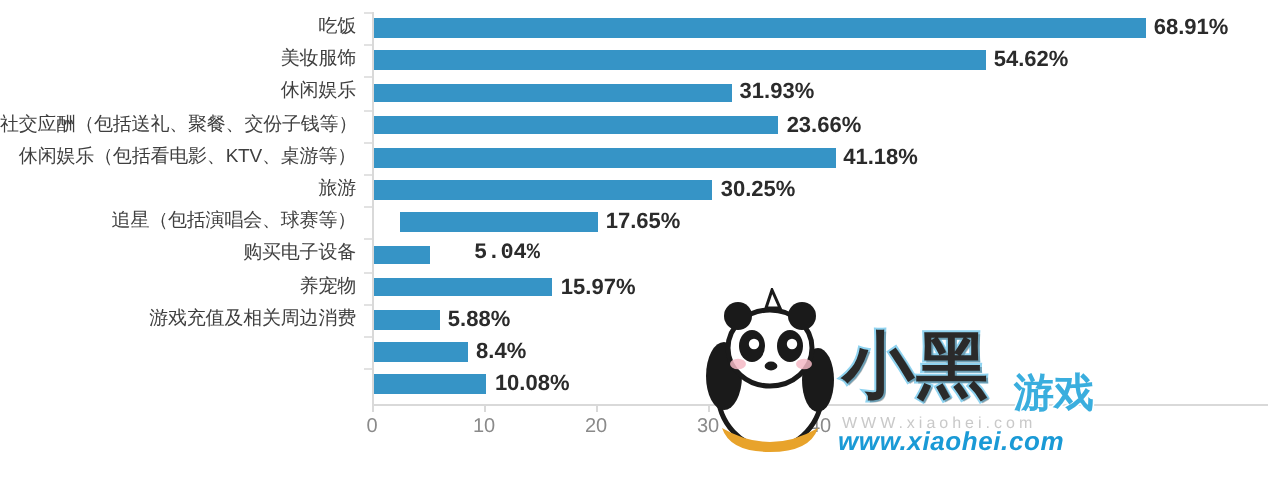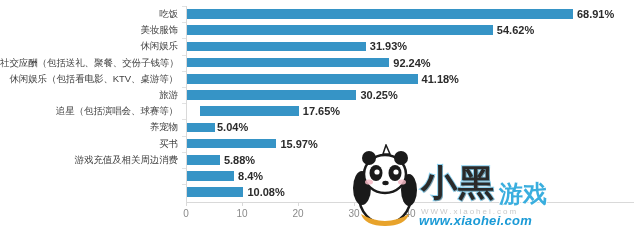--- a/index.html
+++ b/index.html
@@ -127,43 +127,43 @@
     color:#2a2a2a;
     letter-spacing:1px;
     white-space:nowrap;
     -webkit-text-stroke:2px #8fd3f0;
     paint-order:stroke fill;
     text-shadow:1px 1px 0 rgba(0,0,0,.25);
   }
   .wm-sub{
     position:absolute;
     right:2px;bottom:22px;
-    font-size:24px;
+    font-size:20px;
     font-weight:bold;
     color:#3aaede;
     -webkit-text-stroke:1.5px #ffffff;
     paint-order:stroke fill;
     white-space:nowrap;
   }
 </style>
 </head>
 <body>
 
 <div id="chart-root">
 
   <div class="cat-labels">
       <div class="cat-label">吃饭</div>
       <div class="cat-label">美妆服饰</div>
       <div class="cat-label">休闲娱乐</div>
       <div class="cat-label">社交应酬（包括送礼、聚餐、交份子钱等）</div>
       <div class="cat-label">休闲娱乐（包括看电影、KTV、桌游等）</div>
       <div class="cat-label">旅游</div>
       <div class="cat-label">追星（包括演唱会、球赛等）</div>
+      <div class="cat-label">购买电子设备</div>
       <div class="cat-label">养宠物</div>
-      <div class="cat-label">买书</div>
       <div class="cat-label">游戏充值及相关周边消费</div>
     </div>
 
   <div class="plot">
     <div class="axis-y"></div>
     <div class="axis-x"></div>
     <div class="bars">
         <div class="row" style="top: 0px; width: 448px;">
           <div class="bar" style="width: 385.896px; background: rgb(54, 148, 198);"></div>
           <div class="bar-value" style="left: 390.896px;">68.91%</div>
@@ -171,37 +171,37 @@
         <div class="row" style="top: 16.2px; width: 448px;">
           <div class="bar" style="width: 305.872px; background: rgb(54, 148, 198);"></div>
           <div class="bar-value" style="left: 310.872px;">54.62%</div>
         </div>
         <div class="row" style="top: 32.4px; width: 448px;">
           <div class="bar" style="width: 178.808px; background: rgb(54, 148, 198);"></div>
           <div class="bar-value" style="left: 183.808px;">31.93%</div>
         </div>
         <div class="row" style="top: 48.6px; width: 448px;">
           <div class="bar" style="width: 202.328px; background: rgb(54, 148, 198);"></div>
-          <div class="bar-value" style="left: 207.328px;">92.24%</div>
+          <div class="bar-value" style="left: 207.328px;">23.66%</div>
         </div>
         <div class="row" style="top: 64.8px; width: 448px;">
           <div class="bar" style="width: 230.608px; background: rgb(54, 148, 198);"></div>
           <div class="bar-value" style="left: 235.608px;">41.18%</div>
         </div>
         <div class="row" style="top: 81px; width: 448px;">
           <div class="bar" style="width: 169.4px; background: rgb(54, 148, 198);"></div>
           <div class="bar-value" style="left: 174.4px;">30.25%</div>
         </div>
         <div class="row" style="top: 97.2px; width: 448px; margin-left: 13px;">
           <div class="bar" style="width: 98.84px; background: rgb(54, 148, 198);"></div>
           <div class="bar-value" style="left: 103.84px;">17.65%</div>
         </div>
         <div class="row" style="top: 113.4px; width: 448px;">
           <div class="bar" style="width: 28.224px; background: rgb(54, 148, 198);"></div>
-          <div class="bar-value" style="left: 31px;">5.04%</div>
+          <div class="bar-value" style="left: 51px; font-family: Liberation Mono, monospace;">5.04%</div>
         </div>
         <div class="row" style="top: 129.6px; width: 448px;">
           <div class="bar" style="width: 89.432px; background: rgb(54, 148, 198);"></div>
           <div class="bar-value" style="left: 94.432px;">15.97%</div>
         </div>
         <div class="row" style="top: 145.8px; width: 448px;">
           <div class="bar" style="width: 32.928px; background: rgb(54, 148, 198);"></div>
           <div class="bar-value" style="left: 37.928px;">5.88%</div>
         </div>
         <div class="row" style="top: 162px; width: 448px;">

